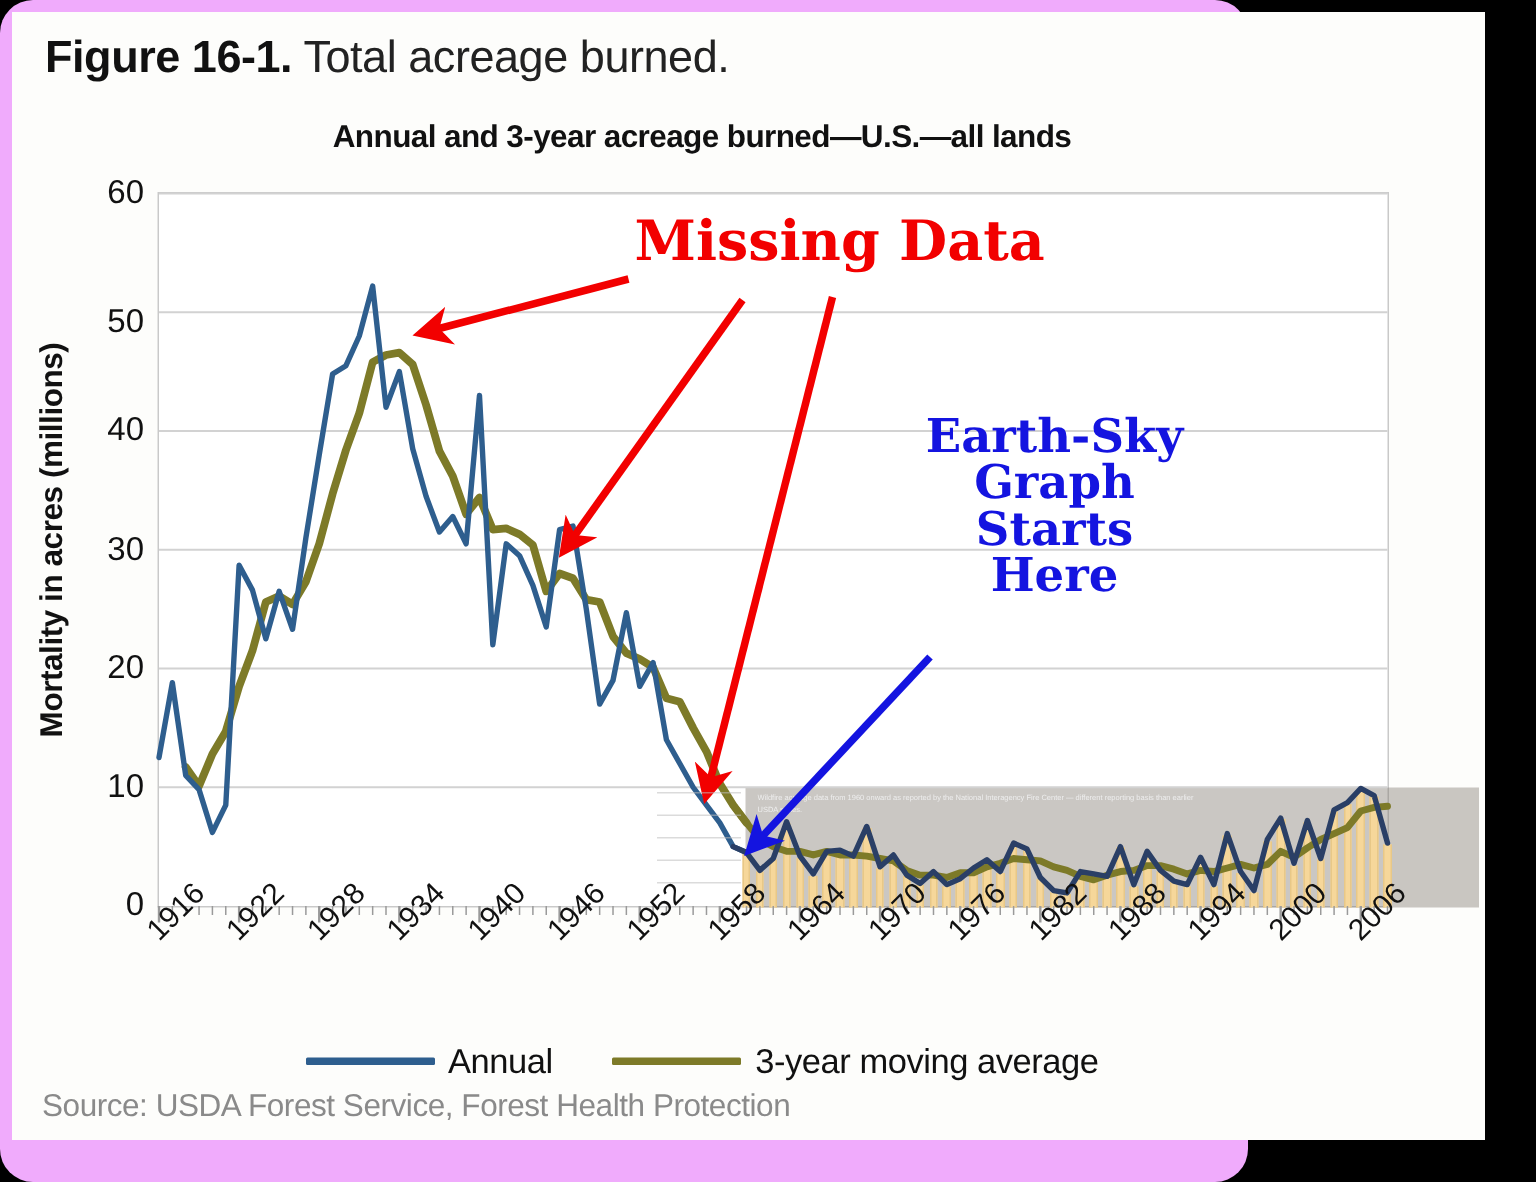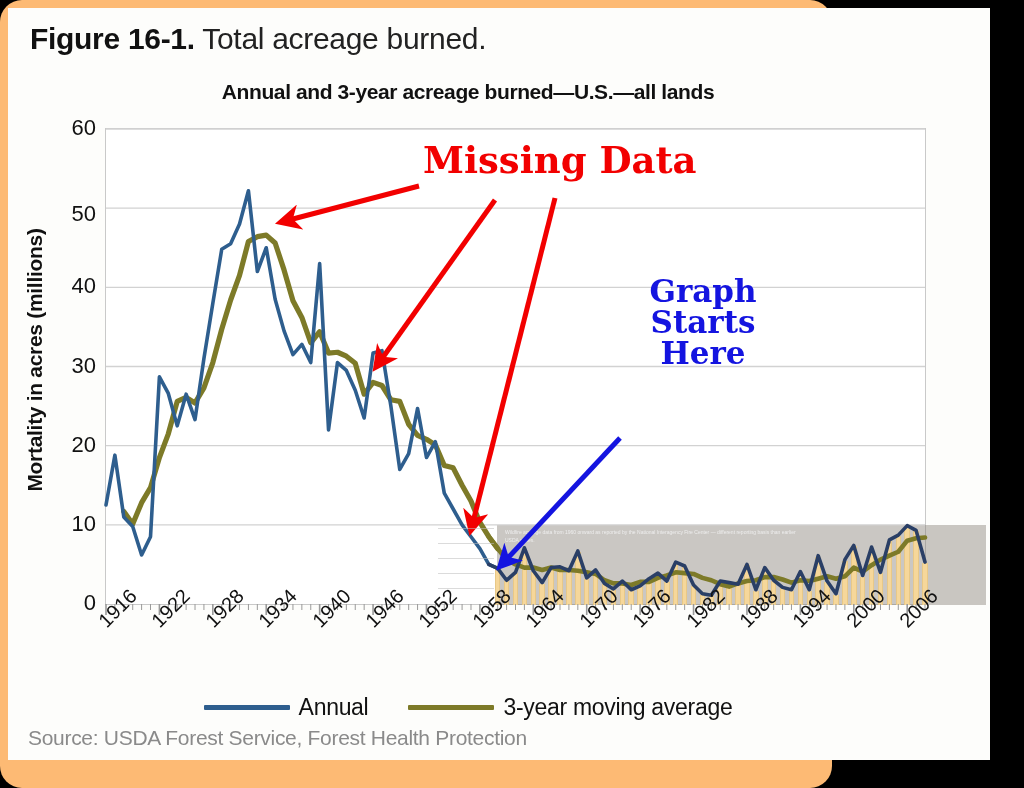--- a/index.html
+++ b/index.html
@@ -1,17 +1,17 @@
 <!DOCTYPE html>
 <html><head>
 <meta charset="utf-8">
 <style>
   html,body{margin:0;padding:0;background:#000;}
   body{width:1024px;height:788px;overflow:hidden;font-family:"Liberation Sans",sans-serif;}
-  #root{position:relative;width:832px;height:788px;background:#fdba74;border-radius:22px;}
+  #root{position:relative;width:832px;height:788px;background:#f0abfc;border-radius:22px;}
   #page{position:absolute;left:8px;top:8px;width:982px;height:752px;background:#fdfdfb;}
 
   #fig-caption{position:absolute;left:22px;top:14px;white-space:nowrap;}
   #fig-caption .fig-num{font-weight:bold;font-size:30px;color:#111;letter-spacing:-0.3px;}
   #fig-caption .fig-txt{font-weight:normal;font-size:30px;color:#222;letter-spacing:-0.3px;}
 
   #chart-title{position:absolute;left:0;top:72px;width:920px;text-align:center;
     font-weight:bold;font-size:21px;color:#111;letter-spacing:-0.4px;}
 
   #ylabel{position:absolute;left:-138px;top:340px;width:330px;text-align:center;
@@ -295,19 +295,20 @@
           <span class="leg-swatch" style="background: rgb(125, 122, 40);"></span>
           <span class="leg-label">3-year moving average</span>
         </div>
       </div>
 
     <div id="source">Source: USDA Forest Service, Forest Health Protection</div>
 
     <div class="annot" id="annot-missing">Missing Data</div>
 
     <div class="annot" id="annot-earthsky">
+        <div>Earth-Sky</div>
         <div>Graph</div>
         <div>Starts</div>
         <div>Here</div>
       </div>
 
   </div>
 </div>
 
 </body></html>

